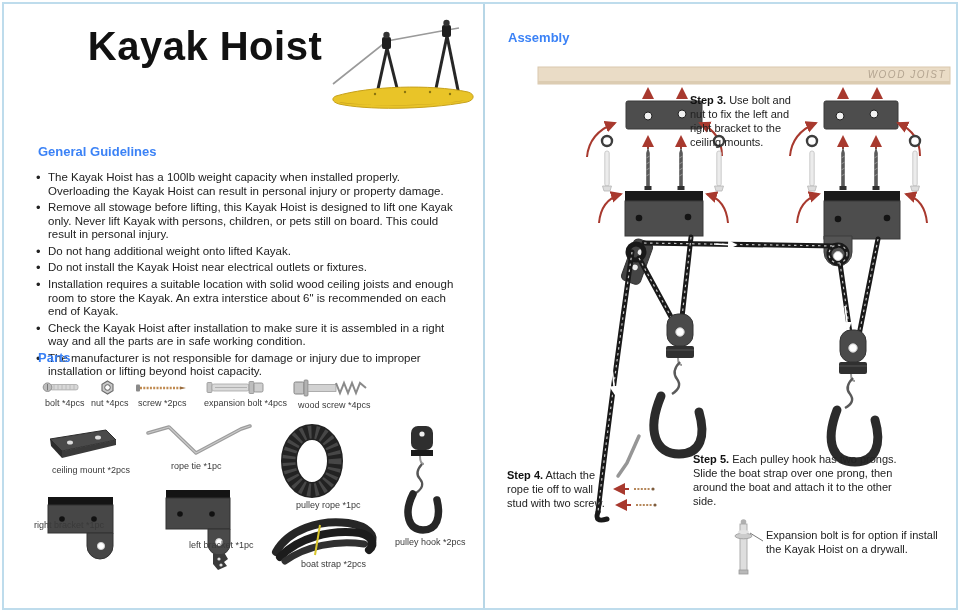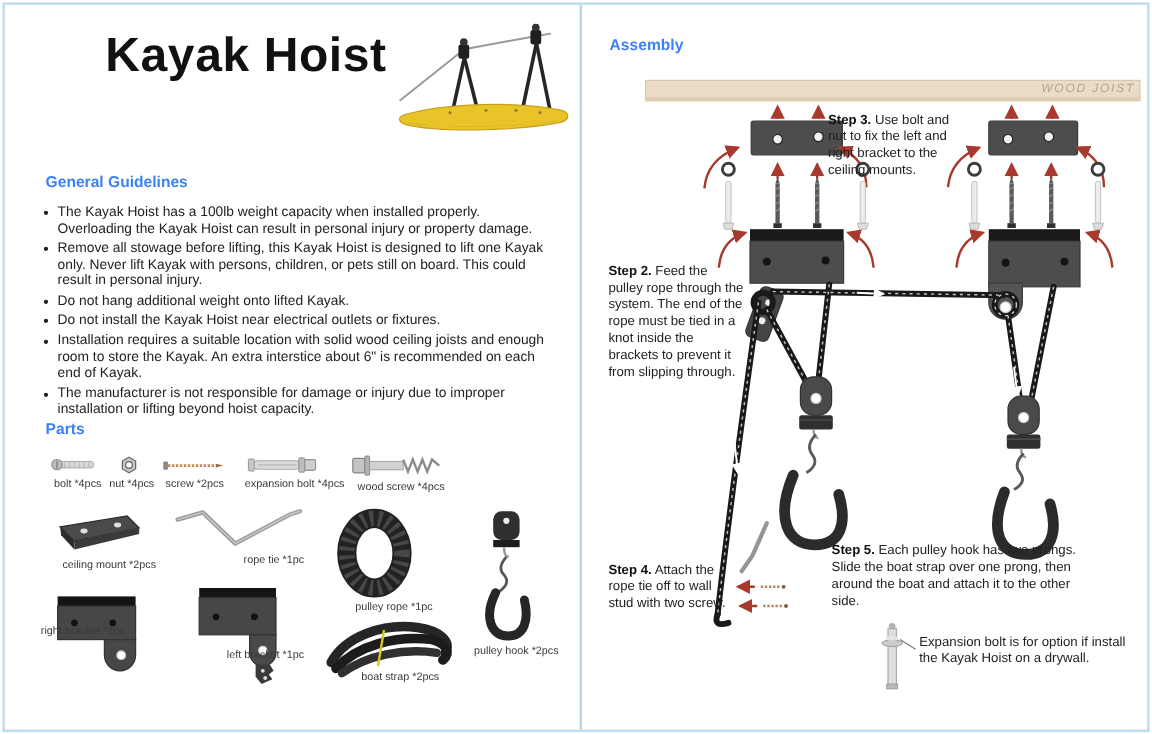--- a/index.html
+++ b/index.html
@@ -49,20 +49,21 @@
 
 
   <div class="abs h2" style="left:38px;top:144px;text-align:center;">General Guidelines</div>
 
   <ul class="abs gg" style="left:36px;top:171px;width:428px;">
     <li>The Kayak Hoist has a 100lb weight capacity when installed properly. Overloading the Kayak Hoist can result in personal injury or property damage.</li>
     <li>Remove all stowage before lifting, this Kayak Hoist is designed to lift one Kayak only. Never lift Kayak with persons, children, or pets still on board. This could result in personal injury.</li>
     <li>Do not hang additional weight onto lifted Kayak.</li>
     <li>Do not install the Kayak Hoist near electrical outlets or fixtures.</li>
     <li>Installation requires a suitable location with solid wood ceiling joists and enough room to store the Kayak. An extra interstice about 6" is recommended on each end of Kayak.</li>
+    <li>Check the Kayak Hoist after installation to make sure it is assembled in a right way and all the parts are in safe working condition.</li>
     <li>The manufacturer is not responsible for damage or injury due to improper installation or lifting beyond hoist capacity.</li>
   </ul>
 
   <div class="abs h2" style="left:38px;top:350px;">Parts</div>
 
   <svg class="abs" style="left:42px;top:381px;" width="38" height="13" viewBox="0 0 38 13">
     <rect x="8" y="3.5" width="28" height="5.4" rx="2" fill="#d8d8d8" stroke="#a8a8a8" stroke-width=".8"></rect>
     <g stroke="#b5b5b5" stroke-width=".8">
         <line x1="12" y1="4" x2="12" y2="8.6"></line>
         <line x1="16" y1="4" x2="16" y2="8.6"></line>
@@ -112,21 +113,21 @@
     <path d="M16 24 L70 13 L70 18 L16 31 Z" fill="#3a3a3a"></path>
     <ellipse cx="24" cy="15.5" rx="3" ry="2" fill="#dedede"></ellipse>
     <ellipse cx="52" cy="10.5" rx="3" ry="2" fill="#dedede"></ellipse>
   </svg>
   <div class="abs plabel" style="left:52px;top:465px;">ceiling mount *2pcs</div>
 
   <svg class="abs" style="left:146px;top:424px;" width="106" height="34" viewBox="0 0 106 34">
     <polyline points="2,9 23,3 50,29 95,5 104,2" fill="none" stroke="#9c9c9c" stroke-width="3.6" stroke-linecap="round" stroke-linejoin="round"></polyline>
     <polyline points="2,9 23,3 50,29 95,5 104,2" fill="none" stroke="#c9c9c9" stroke-width="1.2" stroke-linecap="round" stroke-linejoin="round"></polyline>
   </svg>
-  <div class="abs plabel" style="left:171px;top:461px;margin-left:32px;">rope tie *1pc</div>
+  <div class="abs plabel" style="left:171px;top:461px;">rope tie *1pc</div>
 
   <svg class="abs" style="left:280px;top:424px;" width="64" height="76" viewBox="0 0 64 76">
     <ellipse cx="32" cy="37" rx="23" ry="29" fill="none" stroke="#222" stroke-width="16"></ellipse>
     <ellipse cx="32" cy="37" rx="23" ry="29" fill="none" stroke="#474747" stroke-width="13" stroke-dasharray="3 4"></ellipse>
     <ellipse cx="34" cy="34" rx="7" ry="11" fill="#fff"></ellipse>
   </svg>
   <div class="abs plabel" style="left:296px;top:500px;">pulley rope *1pc</div>
 
   <svg class="abs" style="left:399px;top:424px;" width="44" height="112" viewBox="0 0 44 112">
     <rect x="12" y="2" width="22" height="24" rx="7" fill="#2f2f2f"></rect>
@@ -378,24 +379,20 @@
       <line x1="264" y1="533" x2="277" y2="541" stroke="#777" stroke-width="1"></line>
     </g>
   </svg>
 
   <div class="abs joistlabel" style="left:856px;top:69px;width:90px;">WOOD JOIST</div>
 
   <div class="abs step" style="left:690px;top:93px;width:112px;">
     <b>Step 3.</b>
     <span>Use bolt and nut to fix the left and right bracket to the ceiling mounts.</span>
   </div>
-  <div class="abs step" style="left:507px;top:219px;width:114px;">
-    <b>Step 2.</b>
-    <span>Feed the pulley rope through the system. The end of the rope must be tied in a knot inside the brackets to prevent it from slipping through.</span>
-  </div>
   <div class="abs step" style="left:507px;top:468px;width:104px;">
     <b>Step 4.</b>
     <span>Attach the rope tie off to wall stud with two screw.</span>
   </div>
   <div class="abs step" style="left:693px;top:452px;width:220px;">
     <b>Step 5.</b>
     <span>Each pulley hook has two prongs. Slide the boat strap over one prong, then around the boat and attach it to the other side.</span>
   </div>
   <div class="abs step" style="left:766px;top:528px;width:184px;">Expansion bolt is for option if install the Kayak Hoist on a drywall.</div>
 </div>

